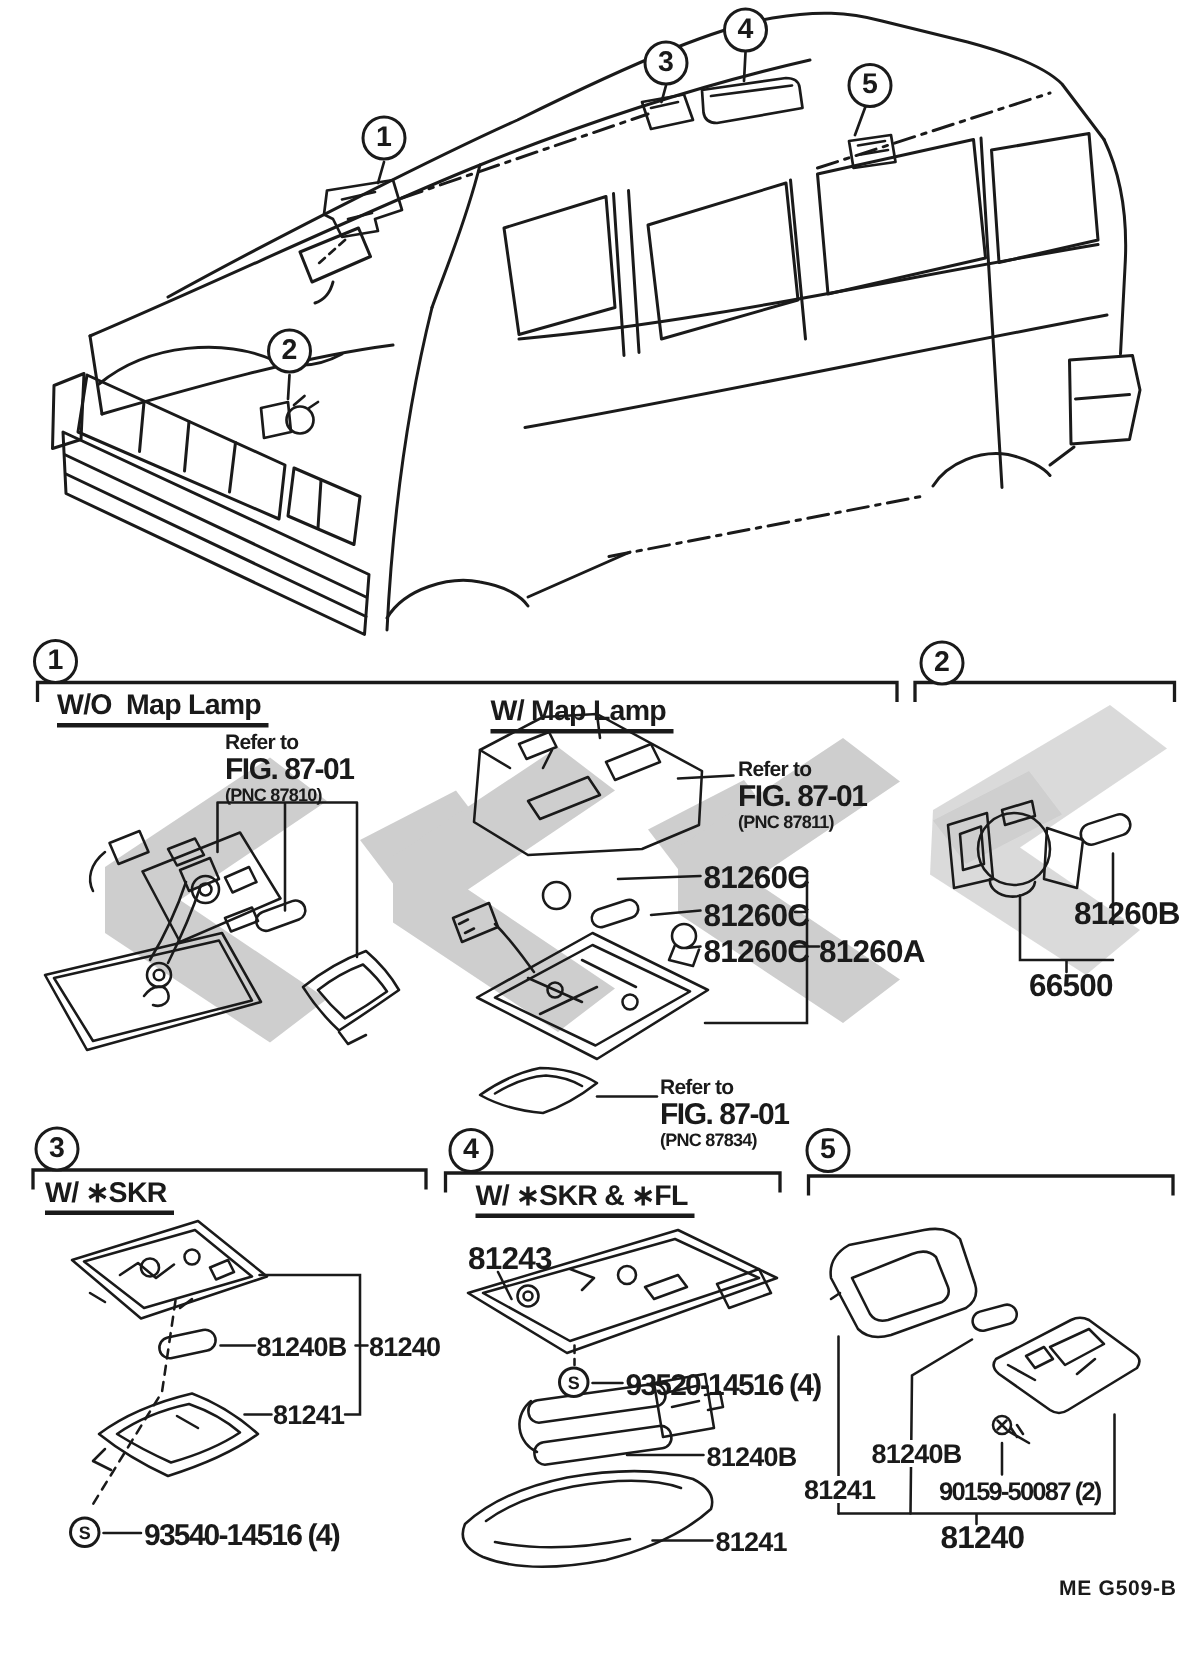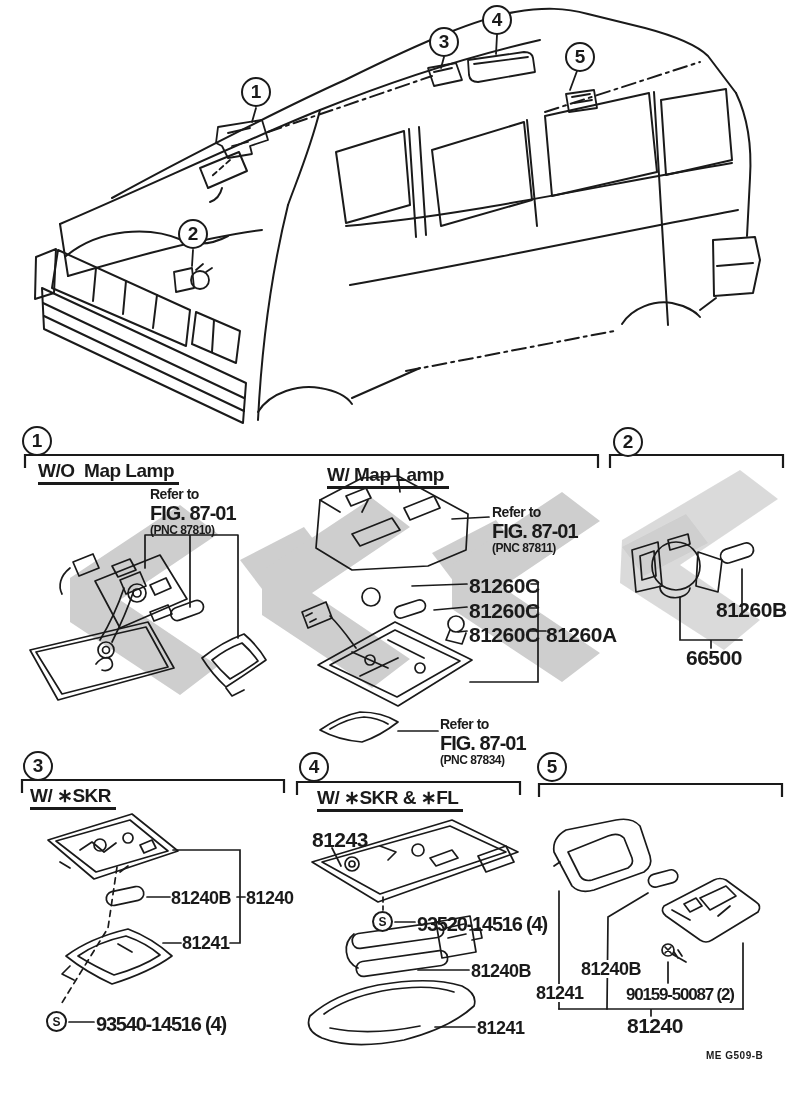--- a/index.html
+++ b/index.html
@@ -15,21 +15,21 @@
   .refer .r1{font-size:14px;letter-spacing:-0.5px;}
   .refer .r2{font-size:20px;letter-spacing:-1px;margin-top:2px;}
   .refer .r3{font-size:12px;letter-spacing:-0.5px;margin-top:1px;}
   .co{position:absolute;width:30px;height:30px;border:2.5px solid #1a1a1a;border-radius:50%;
       display:flex;align-items:center;justify-content:center;font-weight:bold;font-size:19px;
       background:#fff;box-sizing:border-box;}
   .sc{position:absolute;width:21px;height:21px;border:2px solid #1a1a1a;border-radius:50%;
       display:flex;align-items:center;justify-content:center;font-weight:bold;font-size:12px;
       background:#fff;box-sizing:border-box;}
   .whitebg{background:#fff;padding:0 2px;}
-  .footer{position:absolute;font-weight:bold;font-size:10px;letter-spacing:0.5px;}
+  .footer{position:absolute;font-weight:bold;font-size:14px;letter-spacing:0.5px;}
 </style>
 </head>
 <body>
 
 <div class="stage">
 
 <svg width="800" height="1106" viewBox="0 0 800 1106">
 
   <g fill="#c9c9c9" stroke="none" opacity="0.9">
     <path d="M180,505 L218,534 L120,600 L218,666 L180,695 L70,622 L70,578 Z"></path>

